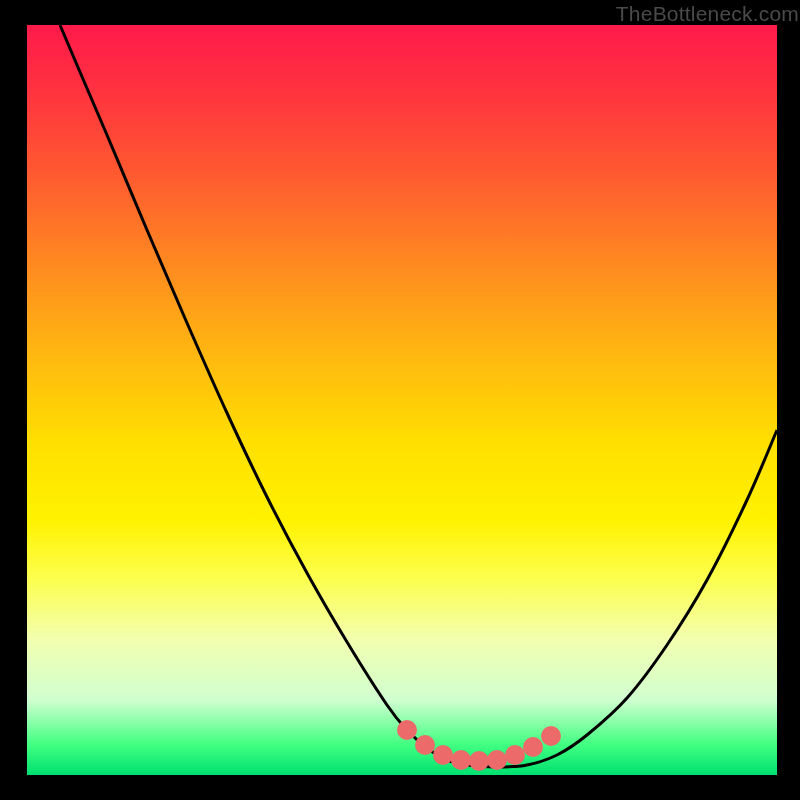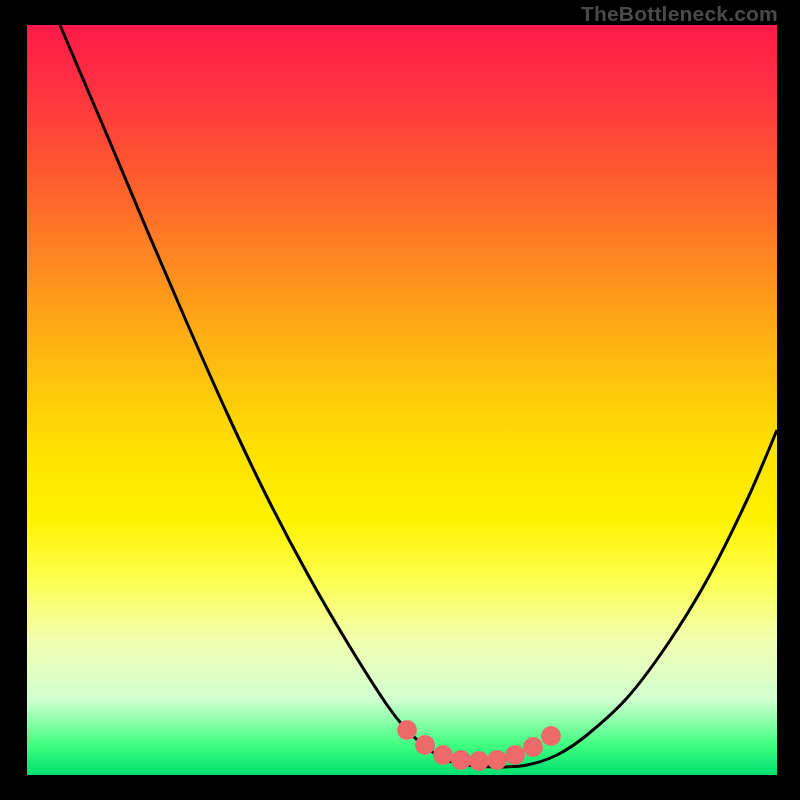--- a/index.html
+++ b/index.html
@@ -28,24 +28,24 @@
       #fcff50 74%,
       #f2ffb0 82%,
       #d0ffd0 90%,
       #40ff80 96%,
       #00e070 100%
     );
   }
   .watermark {
     position: absolute;
     top: 2px;
-    right: 22px;
+    right: 1px;
     color: #4a4a4a;
     font-size: 21px;
-    font-weight: 700;
+    font-weight: 400;
     z-index: 10;
     letter-spacing: 0.2px;
   }
   svg.curve {
     position: absolute;
     left: 0;
     top: 0;
     width: 750px;
     height: 750px;
     overflow: visible;

